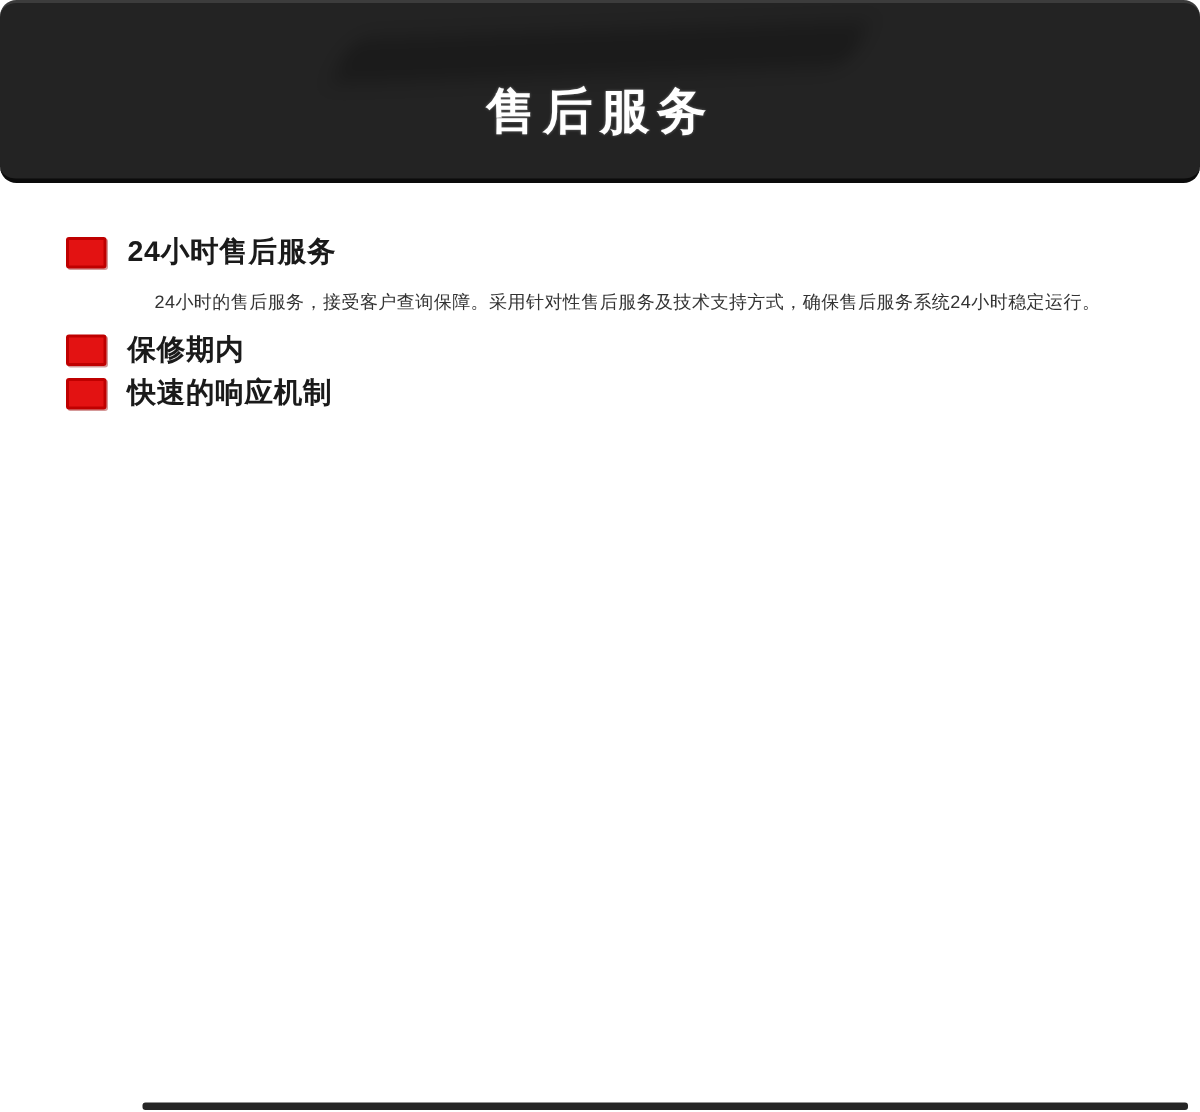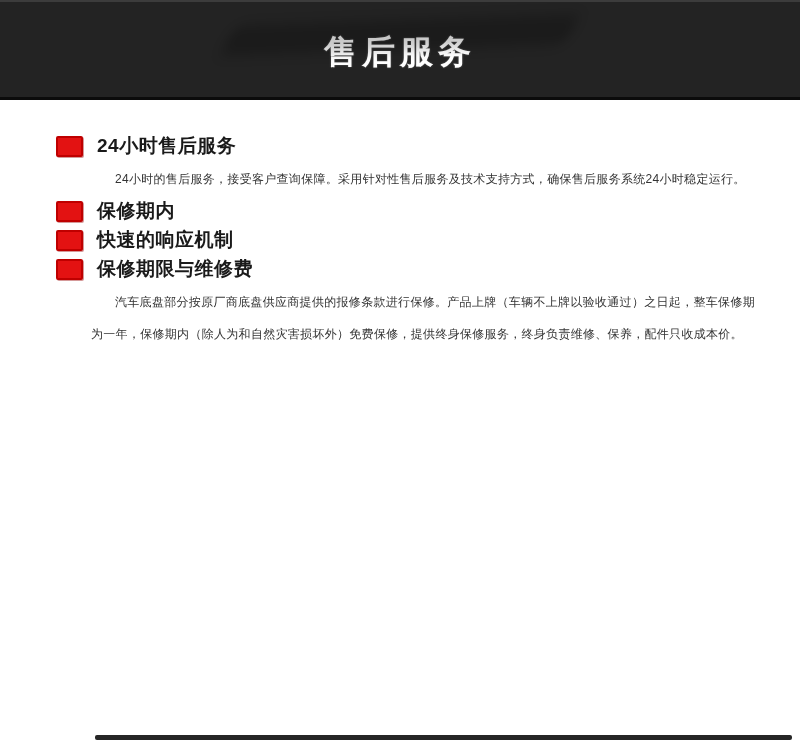--- a/index.html
+++ b/index.html
@@ -10,28 +10,29 @@
     background: #ffffff;
     overflow: hidden;
     font-family: "Liberation Sans", sans-serif;
     color: #333333;
   }
 
   
   .header-band {
     position: relative;
     width: 100%;
-    height: 100px;
+    height: 122px;
     background: #232323;
     border-top: 2px solid #3c3c3c;
     border-bottom: 3px solid #0b0b0b;
     box-sizing: border-box;
     display: flex;
     align-items: flex-end;
     justify-content: center;
+    border-radius: 11px;
   }
   .header-title {
     color: #ffffff;
     font-size: 33px;
     font-weight: 700;
     letter-spacing: 5px;
     margin: 0 0 22px 0;
     text-shadow: 0 0 2px rgba(255,255,255,0.35);
   }
   .watermark-smudge {
@@ -42,21 +43,21 @@
     height: 30px;
     background: #000000;
     opacity: 0.22;
     filter: blur(6px);
     transform: skewX(-28deg) rotate(-2deg);
     border-radius: 10px;
   }
 
   
   .content {
-    padding: 33px 45px 0 56px;
+    padding: 33px 45px 0 44px;
     box-sizing: border-box;
   }
   .section { margin: 0 0 3px 0; }
   .section-heading-row {
     display: flex;
     align-items: center;
     height: 26px;
   }
   .bullet {
     width: 27px;
@@ -125,25 +126,18 @@
       </div>
     </div>
 
     <div class="section">
       <div class="section-heading-row">
         <span class="bullet"></span>
         <span class="section-heading">快速的响应机制</span>
       </div>
     </div>
 
-    <div class="section">
-      <div class="section-heading-row">
-        <span class="bullet"></span>
-        <span class="section-heading">保修期限与维修费</span>
-      </div>
-      <p>汽车底盘部分按原厂商底盘供应商提供的报修条款进行保修。产品上牌（车辆不上牌以验收通过）之日起，整车保修期为一年，保修期内（除人为和自然灾害损坏外）免费保修，提供终身保修服务，终身负责维修、保养，配件只收成本价。</p>
-    </div>
 
   </div>
 
   <div class="bottom-strip"></div>
 
 </div>
 
 </body></html>

